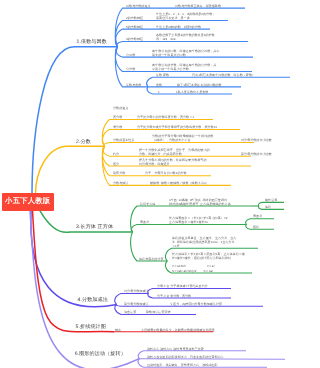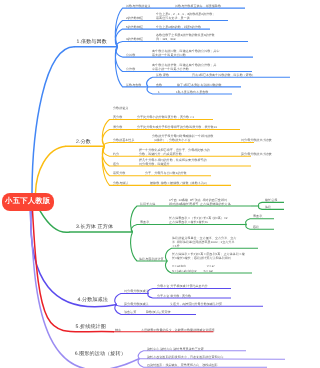--- a/index.html
+++ b/index.html
@@ -5,21 +5,21 @@
 <style>
   html,body{margin:0;padding:0;background:#ffffff;}
   body{width:300px;height:368px;overflow:hidden;
        font-family:"Liberation Sans",sans-serif;color:#6f6f6f;
        -webkit-font-smoothing:antialiased;text-rendering:geometricPrecision;}
   #stage{position:relative;width:300px;height:368px;background:#fff;overflow:hidden;}
   svg#links{position:absolute;left:0;top:0;width:300px;height:368px;}
   svg#links path{fill:none;stroke-linecap:butt;stroke-linejoin:round;}
 
   #root-node{position:absolute;left:1.5px;top:193px;width:52.5px;height:17.5px;
-        border-radius:8px;display:flex;align-items:center;justify-content:center;
+        border-radius:1px;display:flex;align-items:center;justify-content:center;
         color:#ffffff;font-size:7.3px;letter-spacing:.25px;font-weight:700;z-index:6;}
 
   .branch-label{position:absolute;font-size:5.1px;color:#3c3c3c;white-space:nowrap;
         letter-spacing:.1px;z-index:5;transform:translateY(-100%);}
 
   .nlabel{position:absolute;font-size:3.05px;color:#585858;white-space:nowrap;z-index:4;
         transform:translateY(-100%);letter-spacing:.02px;}
   .ntext{position:absolute;font-size:3.05px;color:#585858;z-index:4;line-height:4.1px;
         white-space:pre;transform:translateY(-100%);letter-spacing:.02px;}
 </style>

